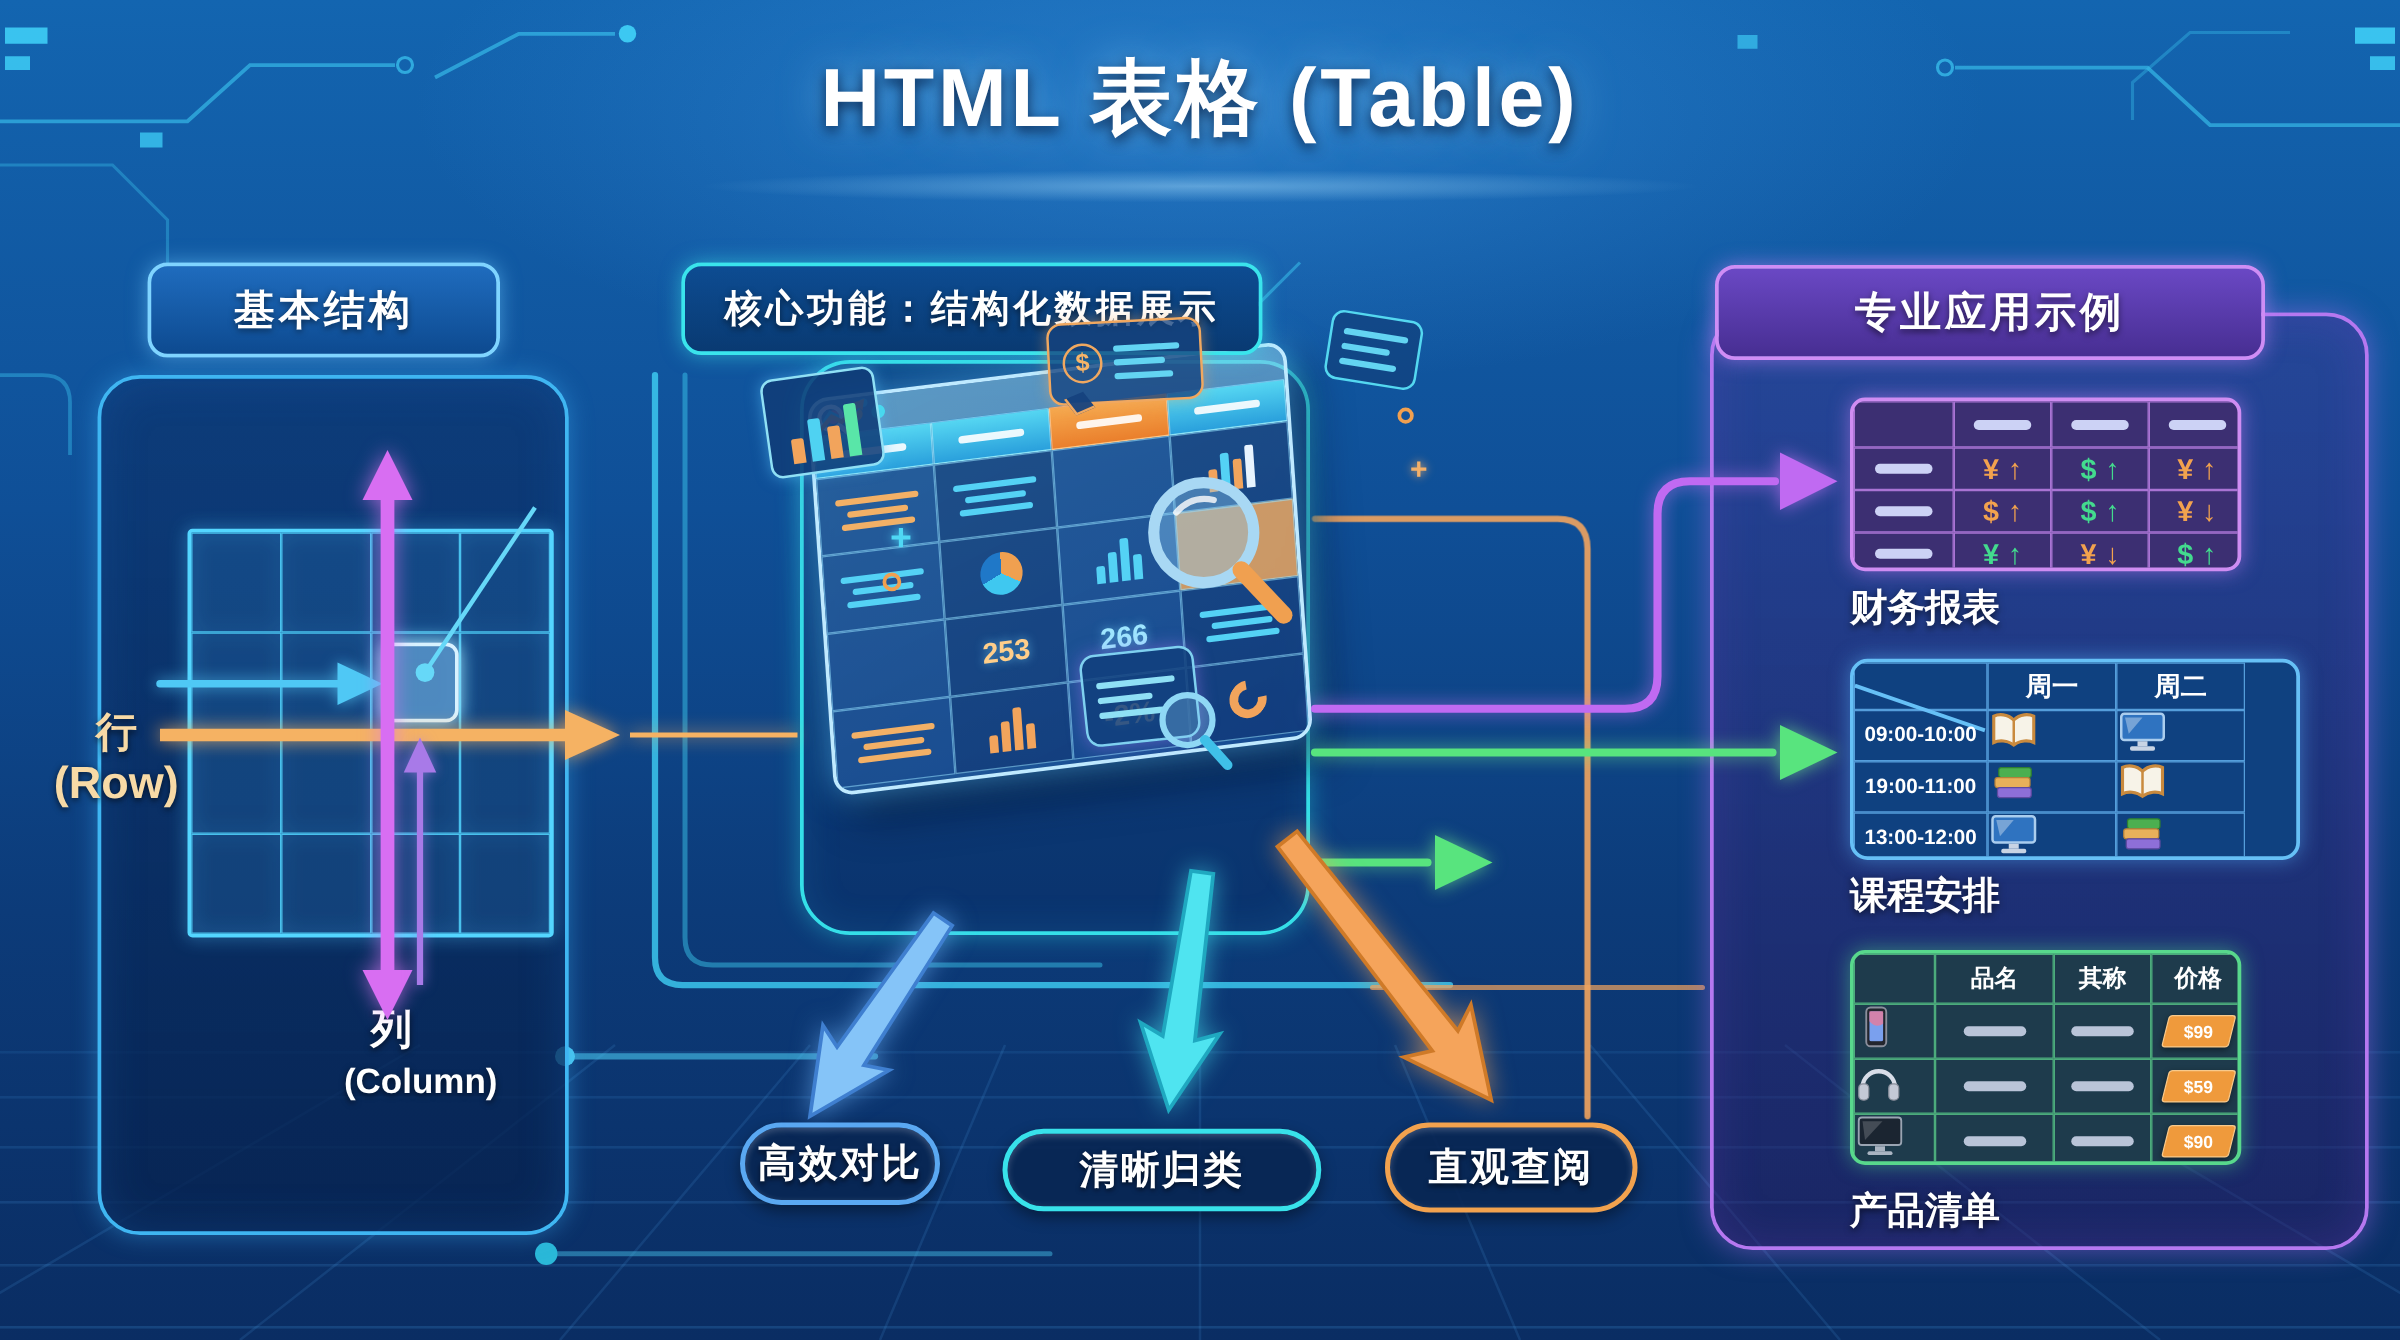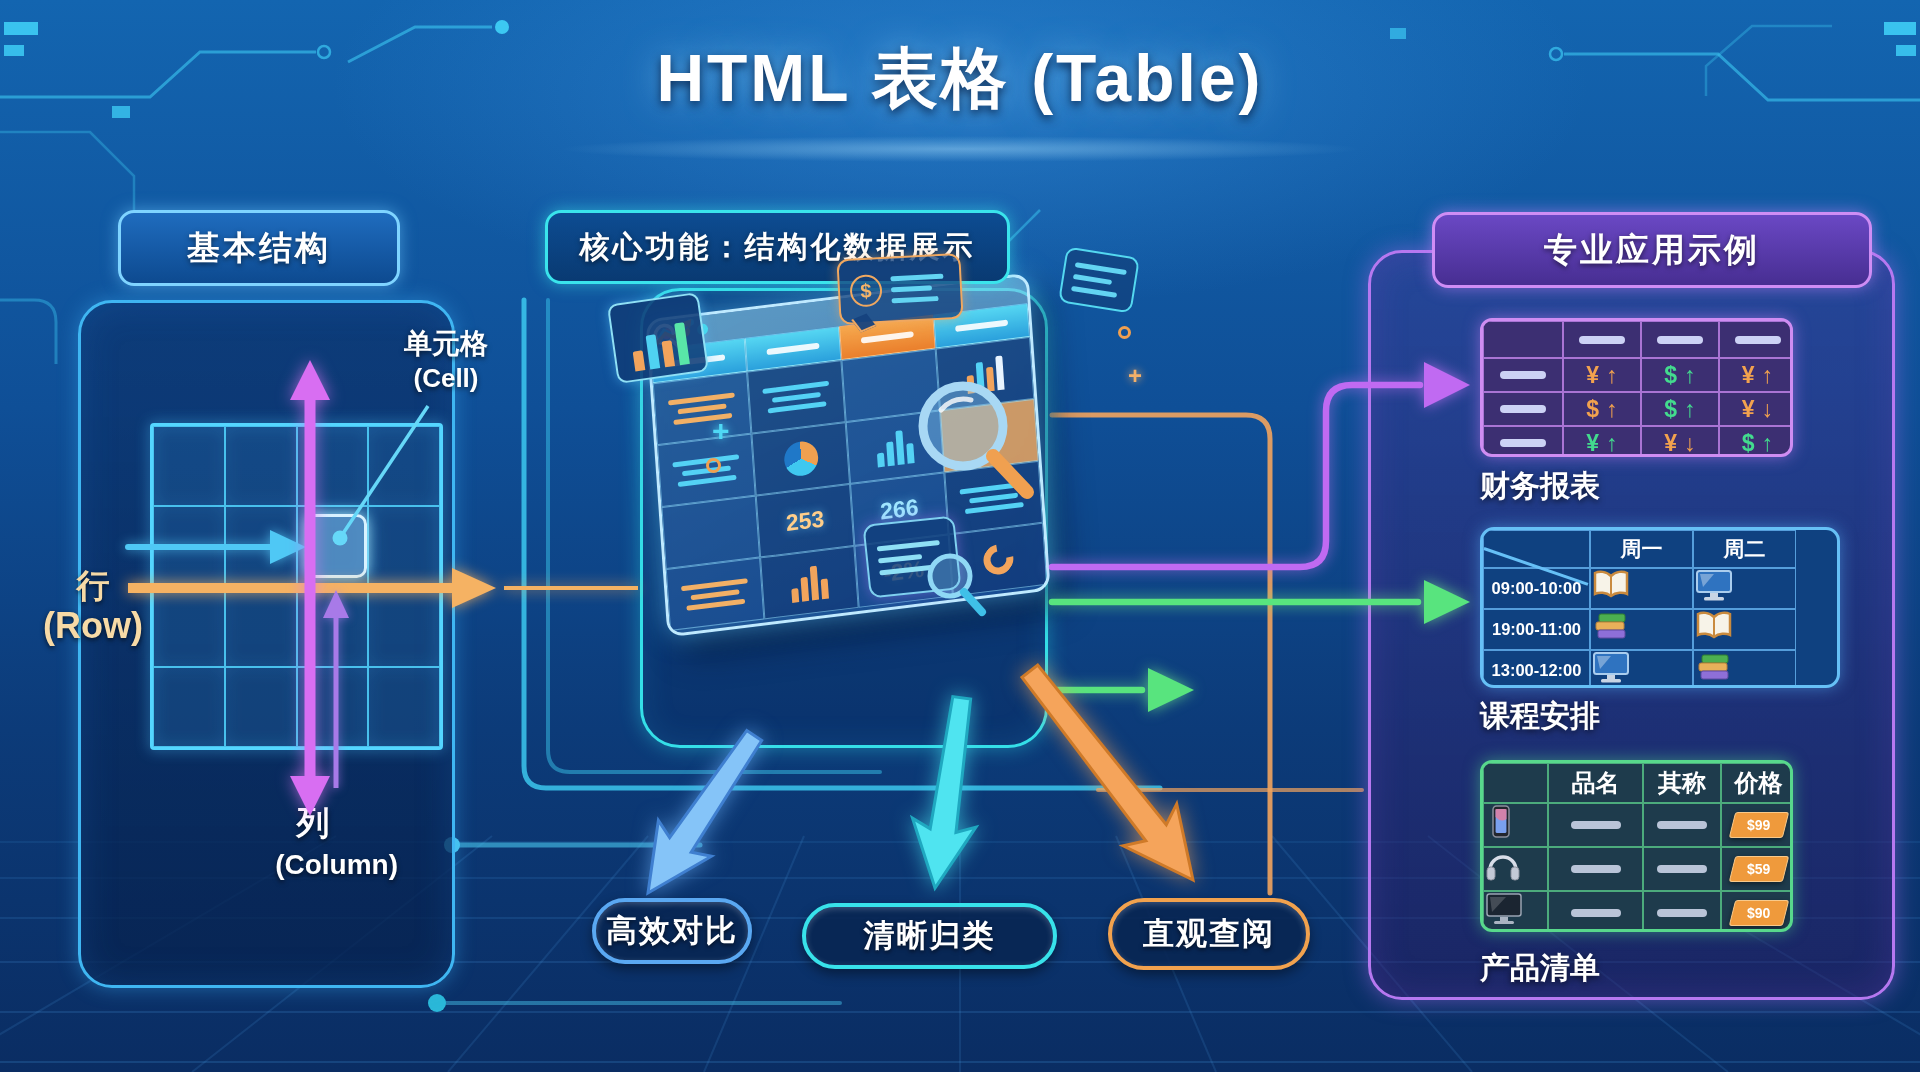--- a/index.html
+++ b/index.html
@@ -31,21 +31,21 @@
 
   .hpill { position:absolute; display:flex; align-items:center; justify-content:center;
     border-radius:16px; font-weight:bold; color:#fff; letter-spacing:3px; z-index:3;
     text-shadow:0 2px 5px rgba(0,0,0,.55); }
   .hpill-left { left:118px; top:210px; width:282px; height:76px; font-size:33px;
     border:3px solid #7fd4ff; background:linear-gradient(180deg,#1f6cbe,#0d4a90);
     box-shadow:0 0 16px rgba(110,200,255,.55); }
   .hpill-mid { left:545px; top:210px; width:465px; height:74px; font-size:30px;
     border:3px solid #3ae4ec; background:linear-gradient(180deg,#0d4c92,#093a72);
     box-shadow:0 0 16px rgba(60,225,235,.55); }
-  .hpill-right { left:1432px; top:212px; width:440px; height:76px; font-size:33px;
+  .hpill-right { left:1372px; top:212px; width:440px; height:76px; font-size:33px;
     border:3px solid #cf8df5; background:linear-gradient(180deg,#6a48c4,#472e92);
     box-shadow:0 0 16px rgba(190,130,250,.6); }
 
   
   #bgrid { position:absolute; left:150px; top:423px; width:293px; height:327px; z-index:2;
     display:grid; grid-template-columns:repeat(4,1fr); grid-template-rows:repeat(4,1fr);
     border:3px solid #54d6ff; border-radius:4px; filter:drop-shadow(0 0 7px rgba(80,200,255,.65)); }
   .gcell { border:1.5px solid rgba(84,214,255,.85); background:rgba(18,64,130,.22); }
   #hl-cell { position:absolute; left:152px; top:88px; width:62px; height:64px;
     background:rgba(125,175,225,.5); border:3px solid #d8f2ff; border-radius:10px;
@@ -136,21 +136,21 @@
   .course .rc { border:1px solid rgba(110,190,250,.75); color:#fff; font-weight:bold; }
   .course .day { font-size:21px; }
   .course .time { font-size:16.5px; }
   .diag:after { content:""; position:absolute; left:0; top:16px; width:110px; height:2.5px;
     background:#66c0f6; transform:rotate(19deg); transform-origin:left center; }
   .product { left:1480px; top:760px; width:313px; height:172px;
     grid-template-columns:65px 95px 78px 75px; grid-template-rows:40px 44px 44px 44px;
     background:#1e3b4c; border:3px solid #58d88c; border-radius:12px;
     box-shadow:0 0 16px rgba(80,220,140,.5); }
   .product .rc { border:1px solid rgba(95,220,145,.7); color:#fff; font-weight:bold; }
-  .product .ph { font-size:24px;text-align:right; }
+  .product .ph { font-size:19px;text-align:right; }
   .pdash { width:50px; height:8px; border-radius:4px; background:#b9c4d8; }
   .tag { width:54px; height:26px; background:#ef9a3c; border:1.5px solid #f8c98a; border-radius:3px;
     transform:skewX(-14deg); display:flex; align-items:center; justify-content:center;
     box-shadow:0 2px 5px rgba(0,0,0,.45); }
   .tag span { transform:skewX(14deg); font-size:14px; font-weight:bold; color:#fff; }
   .cap { position:absolute; left:1480px; width:313px; text-align:left; z-index:2;
     font-size:30px; font-weight:bold; color:#fff; text-shadow:0 2px 6px rgba(0,0,0,.65); }
 </style>
 </head>
 <body>
@@ -241,24 +241,20 @@
       <div class="gcell"></div>
       <div class="gcell"></div>
       <div class="gcell"></div>
       <div class="gcell"></div>
       <div class="gcell"></div>
       <div class="gcell"></div>
       <div class="gcell"></div>
       <div class="gcell"></div>
       <div class="gcell"></div>
     </div>
-  <div class="label lab-cell">
-    <div>单元格</div>
-    <div class="en">(Cell)</div>
-  </div>
   <div class="label lab-row">
     <div>行</div>
     <div class="en">(Row)</div>
   </div>
   <div class="label lab-col">
     <div>列</div>
     <div class="en">(Column)</div>
   </div>
 
   <div class="screen">

